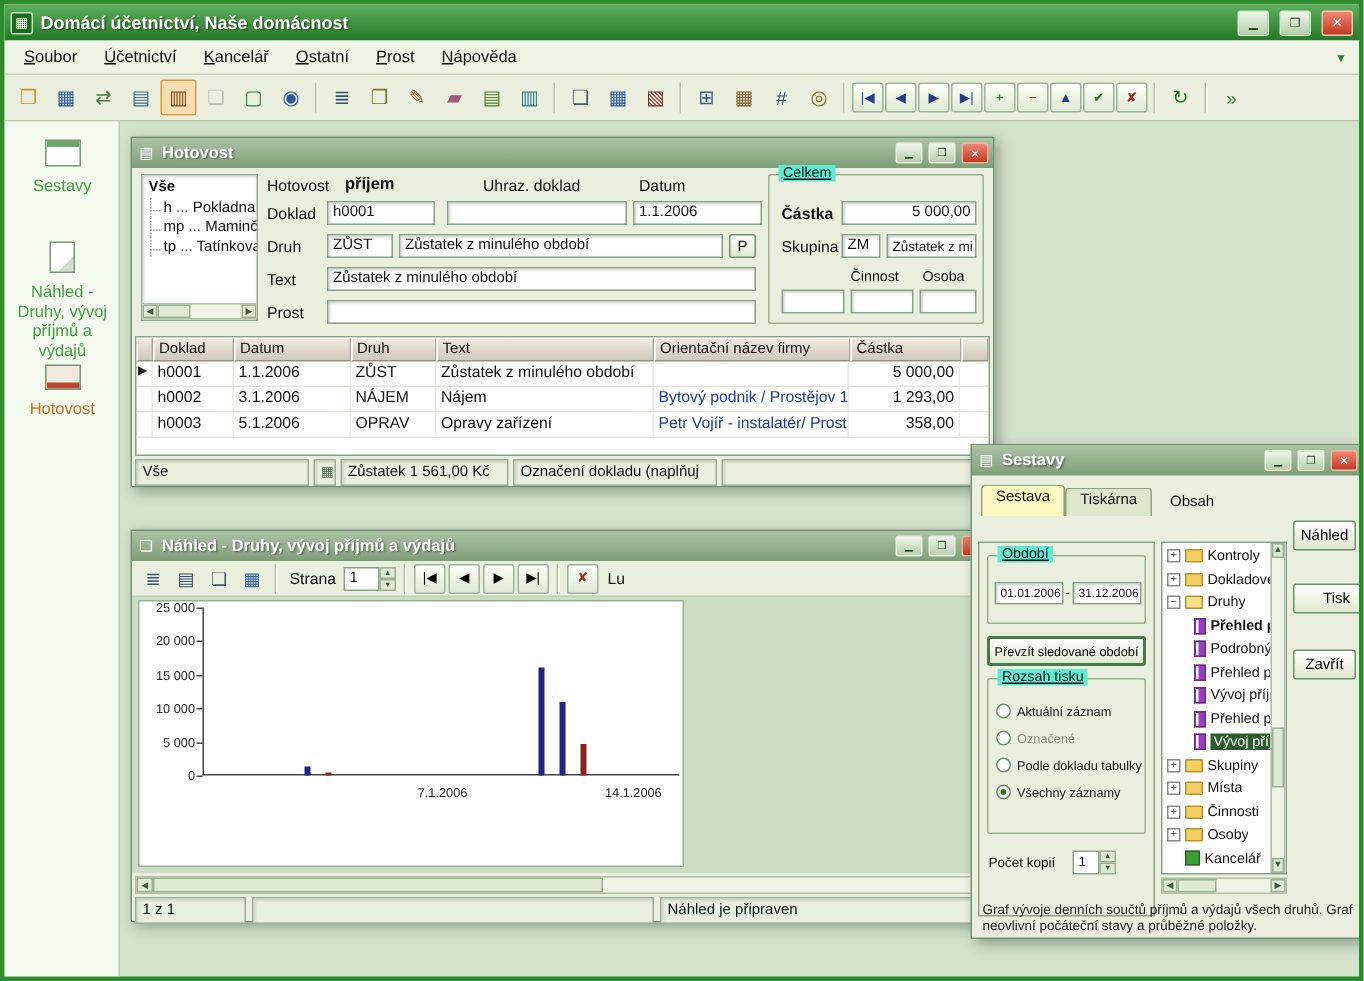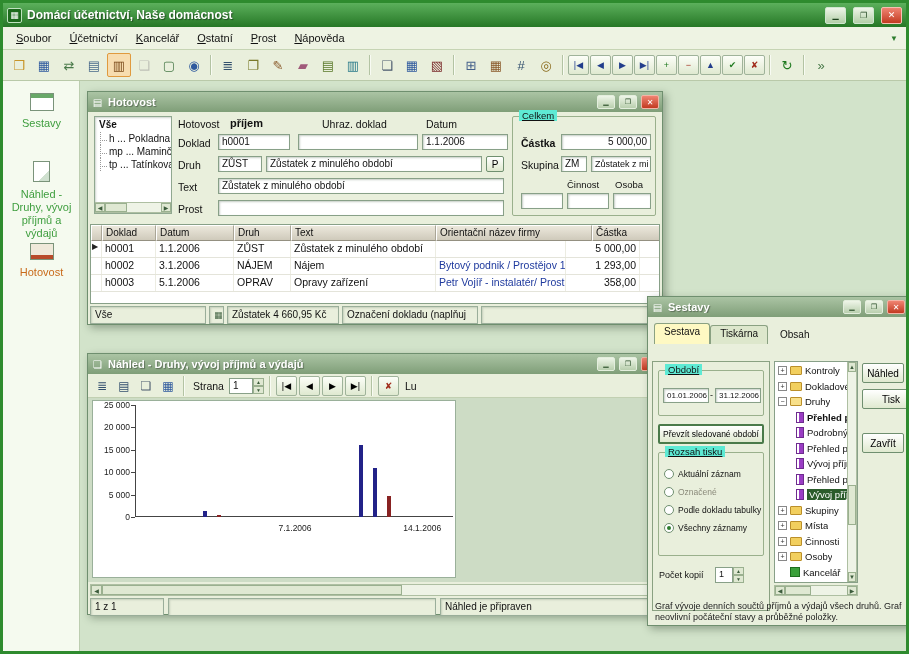--- a/index.html
+++ b/index.html
@@ -258,21 +258,21 @@
         <span class="fld" style="left:100px;top:76px;width:38px;"></span>
       </div>
 
       <div id="h-table" style="left:2px;top:112px;width:570px;height:80px;">
         <div id="h-thead">
             <div class="th m"></div>
             <div class="th" style="width: 54px;">Doklad</div>
             <div class="th" style="width: 78px;">Datum</div>
             <div class="th" style="width: 57px;">Druh</div>
             <div class="th" style="width: 145px;">Text</div>
-            <div class="th" style="width: 156px;">Orientační název firmy</div>
+            <div class="th" style="width: 131px;">Orientační název firmy</div>
             <div class="th" style="width: 74px;">Částka</div>
             <div class="th f"></div>
           </div>
         <div id="h-rows">
             <div class="tr">
               <div class="td m">▶</div>
               <div class="td doklad" style="width: 54px;">h0001</div>
               <div class="td datum" style="width: 78px;">1.1.2006</div>
               <div class="td druh" style="width: 57px;">ZŮST</div>
               <div class="td text" style="width: 145px;">Zůstatek z minulého období</div>
@@ -296,21 +296,21 @@
               <div class="td text" style="width: 145px;">Opravy zařízení</div>
               <div class="td firma" style="width: 130px;">Petr Vojíř - instalatér/ Prost</div>
               <div class="td castka" style="width: 74px;">358,00</div>
             </div>
           </div>
       </div>
 
       <div>
         <span class="stpanel" style="left:2px;top:194px;width:116px;">Vše</span>
         <span class="stpanel sumicon" style="left:121px;top:194px;width:15px;"></span>
-        <span class="stpanel" style="left:139px;top:194px;width:112px;">Zůstatek  4 660,95 Kč</span>
+        <span class="stpanel" style="left:139px;top:194px;width:112px;">Zůstatek  1 561,00 Kč</span>
         <span class="stpanel" style="left:254px;top:194px;width:136px;">Označení dokladu (naplňuj</span>
         <span class="stpanel" style="left:393px;top:194px;width:175px;"></span>
       </div>
     </div>
   </div>
 
   <div class="win" style="left:84px;top:350px;width:576px;height:262px;z-index:2;">
     <div class="win-tb">
       <span class="wic">❏</span>
       <span class="t">Náhled - Druhy, vývoj příjmů a výdajů</span>
@@ -509,20 +509,20 @@
           <span class="sar" style="height:10px;">▼</span>
         </div>
       </div>
       <div class="sb-h" style="left:126px;top:268px;width:84px;height:11px;">
         <span class="sar" style="width:10px;">◀</span>
         <span class="sth" style="width:26px;"></span>
         <span style="flex:1;"></span>
         <span class="sar" style="width:10px;">▶</span>
       </div>
 
-      <button class="btn" style="left:214px;top:46px;width:42px;height:20px;">Náhled</button>
+      <button class="btn" style="left:214px;top:30px;width:42px;height:20px;">Náhled</button>
       <button class="btn" style="left:214px;top:72px;width:58px;height:20px;">Tisk</button>
       <button class="btn" style="left:214px;top:116px;width:42px;height:20px;">Zavřít</button>
       <div id="s-desc">Graf vývoje denních součtů příjmů a výdajů všech druhů. Graf neovlivní počáteční stavy a průběžné položky.</div>
     </div>
   </div>
 
 </div>
 
 </body></html>

